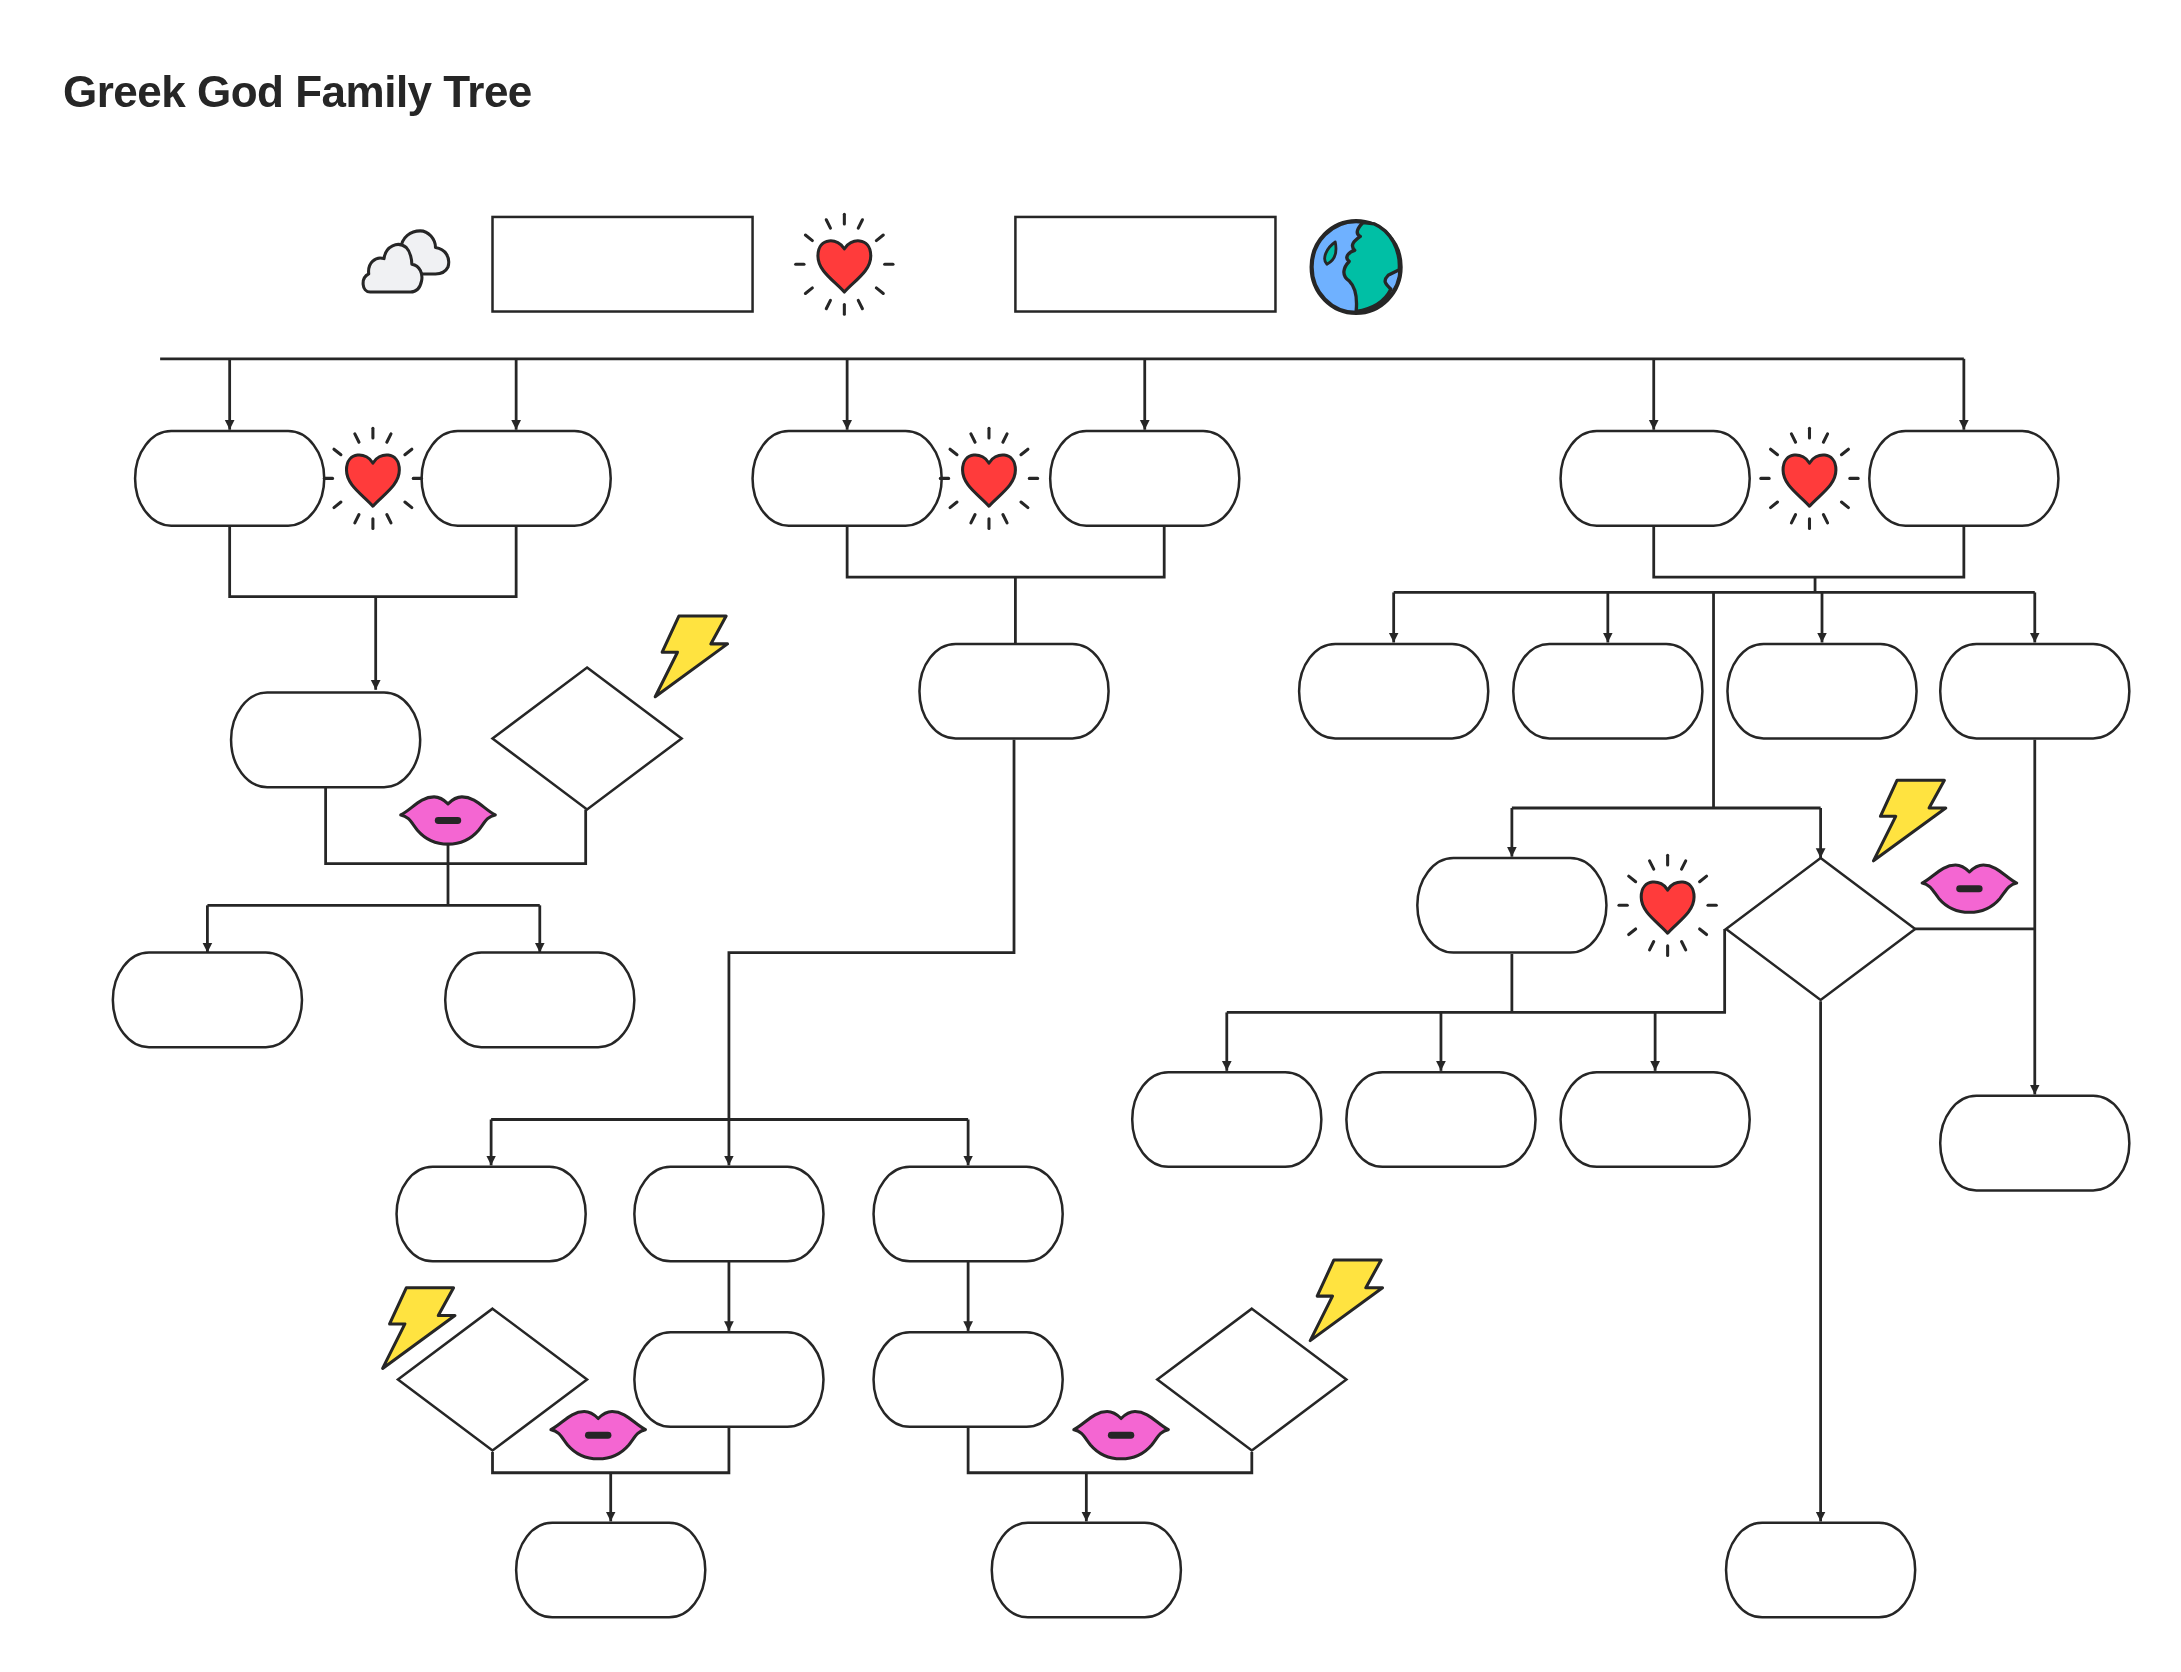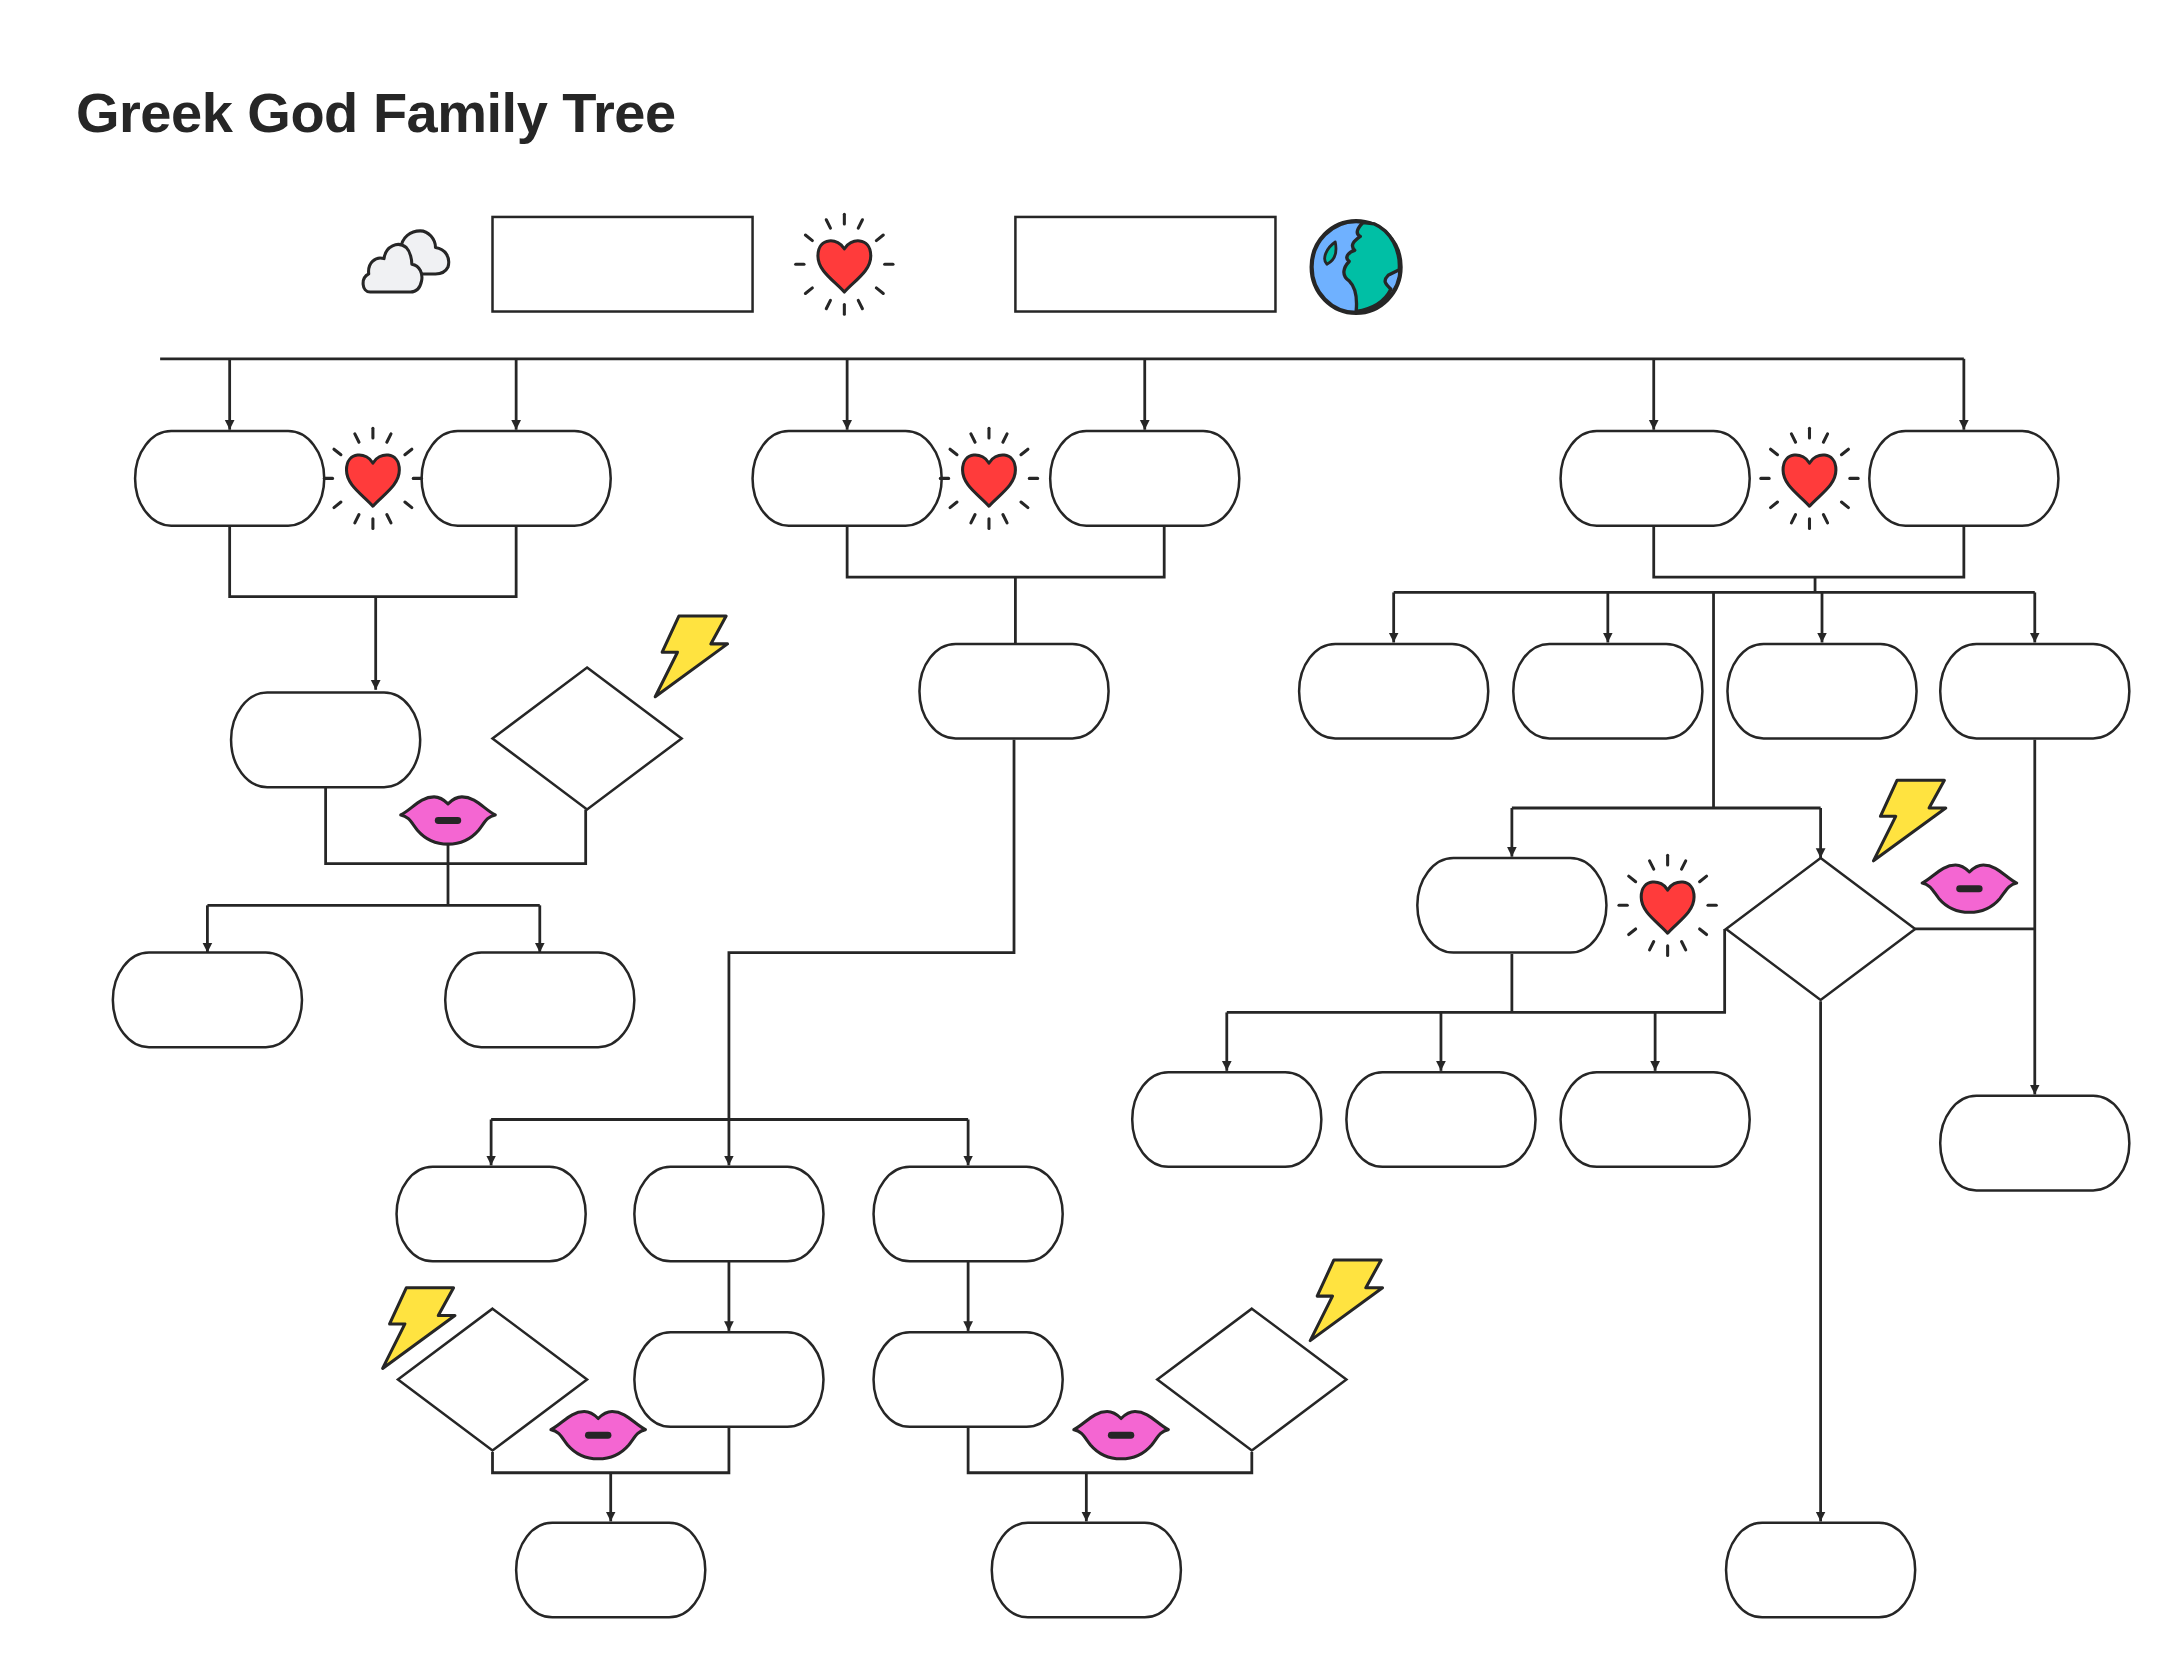--- a/index.html
+++ b/index.html
@@ -1,18 +1,18 @@
 <!DOCTYPE html>
 <html style="font-size:14.5px"><head>
 <meta charset="utf-8">
 <style>
   html, body { margin:0; padding:0; background:#ffffff; }
   body { width:2181px; height:1673px; position:relative; overflow:hidden; }
-  #title { position:absolute; left:60px; top:64px; margin:16px;
-    font-family:"Liberation Sans", sans-serif; font-weight:bold; font-size:56px;
+  #title { position:absolute; left:60px; top:64px; margin:3px;
+    font-family:"Liberation Sans", sans-serif; font-weight:bold; font-size:44px;
     color:#262626; letter-spacing:-0.5px; }
   #diagram { position:absolute; left:0; top:0; }
   .ln { stroke:#262626; stroke-width:2; fill:none; }
   .node { fill:#ffffff; stroke:#262626; stroke-width:1.8; }
   .icn { stroke:#262626; stroke-width:2.2; stroke-linejoin:round; stroke-linecap:round; }
   .lbl { font-family:"Liberation Sans", sans-serif; font-size:14px; fill:#262626; text-anchor:middle; dominant-baseline:middle; }
 </style>
 </head>
 <body>
 

